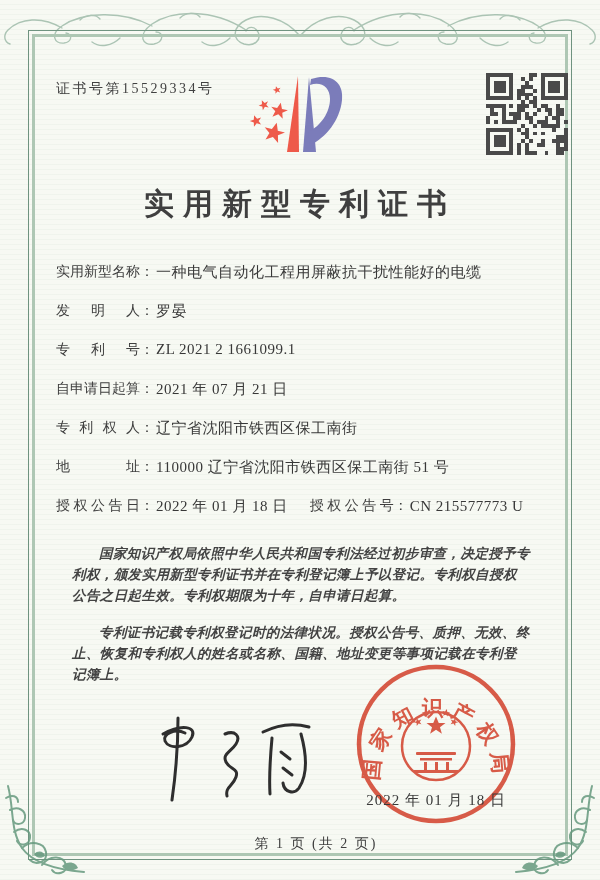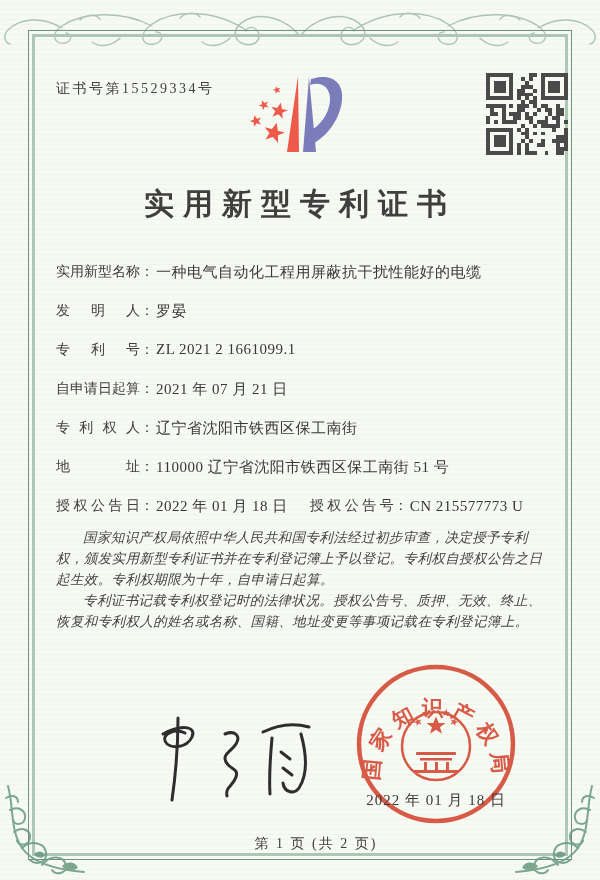--- a/index.html
+++ b/index.html
@@ -23,21 +23,21 @@
   .title{position:absolute;top:184px;left:0;width:100%;text-align:center;
          font-size:30px;font-weight:700;letter-spacing:9px;color:#3f3f3f;}
   .fields{position:absolute;left:56px;top:263px;width:492px;font-size:15px;}
   .field-row{height:39px;white-space:nowrap;font-family:Liberation Serif, serif;}
   .flabel{display:inline-block;width:84px;text-align:justify;text-align-last:justify;font-size:14px;color:#3e3e3e;vertical-align:top;}
   .fcolon{display:inline-block;width:16px;font-size:14px;vertical-align:top;}
   .fvalue{font-size:15px;color:#383838;letter-spacing:0.5px;}
   .grant-group{margin-left:22px;margin-top:28px;}
   .paras{position:absolute;left:56px;top:527px;width:490px;font-size:13.5px;line-height:21px;
          color:#434343;font-style:italic;letter-spacing:0.4px;}
-  .paras p{margin:0;text-indent:2em;}
+  .paras p{margin:16px;text-indent:2em;font-weight:bold;}
   .signer{position:absolute;left:58px;top:743px;font-size:15px;letter-spacing:2px;color:#383838;}
   .signer div{margin-bottom:11px;}
   .sig{position:absolute;left:125px;top:710px;}
   .seal{position:absolute;left:350px;top:658px;mix-blend-mode:multiply;opacity:0.92;}
   .seal-date{position:absolute;left:360px;top:791px;width:152px;text-align:center;
              font-size:15px;color:#3a3a3a;letter-spacing:1px;}
   .footer{position:absolute;top:835px;left:16px;width:100%;text-align:center;font-size:14px;
           letter-spacing:2px;color:#3e3e3e;}
 </style>
 </head>

